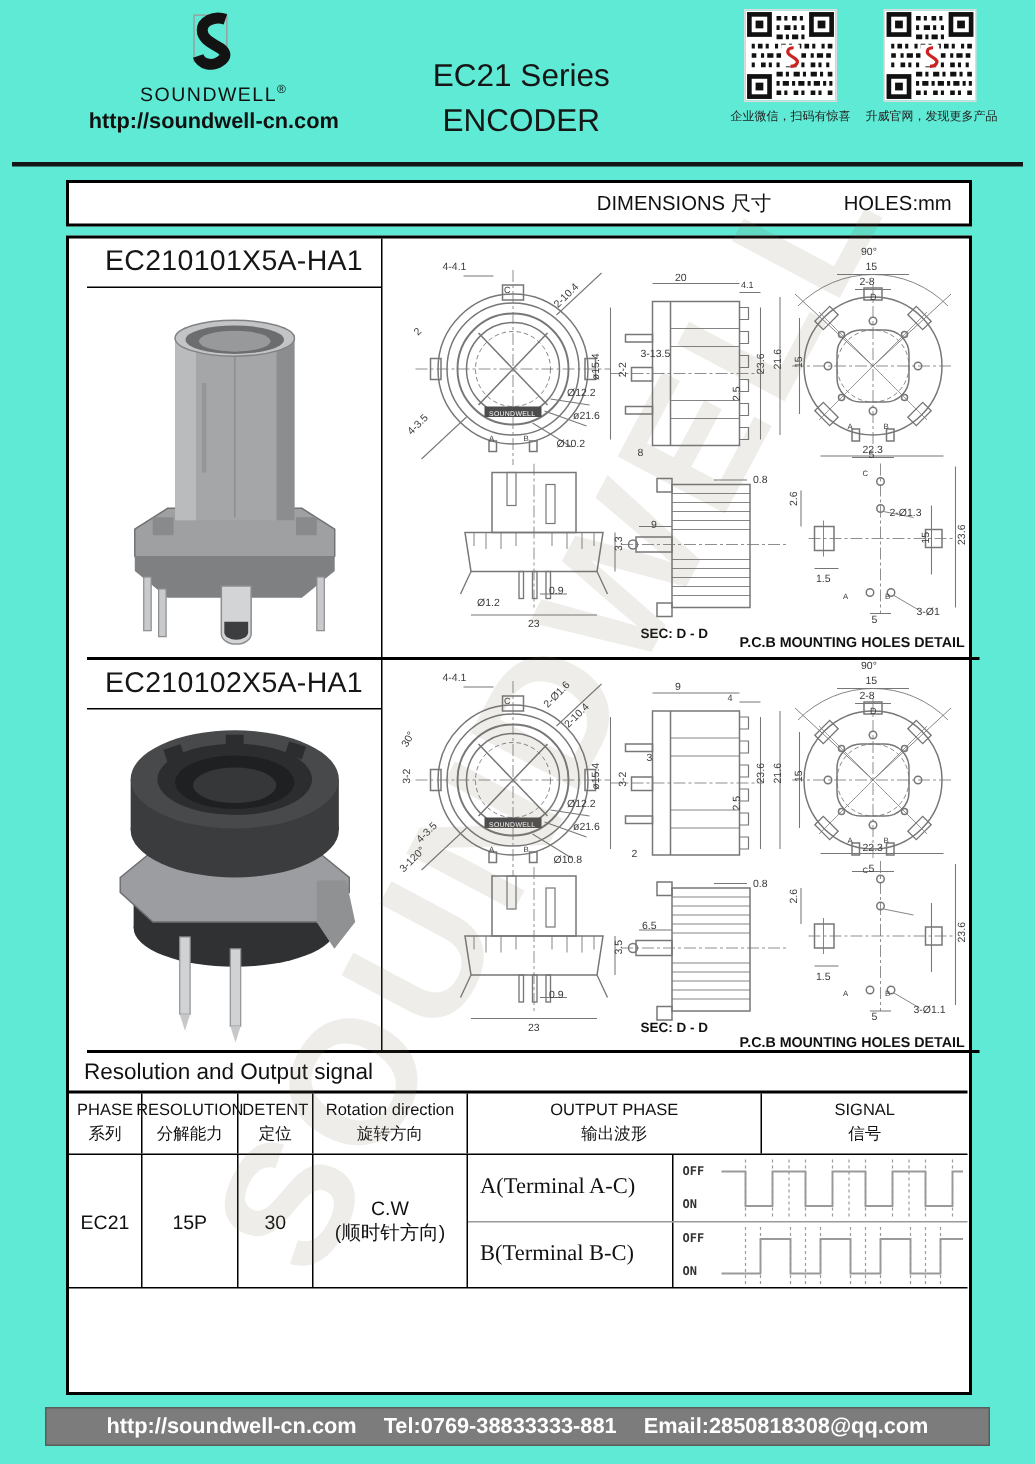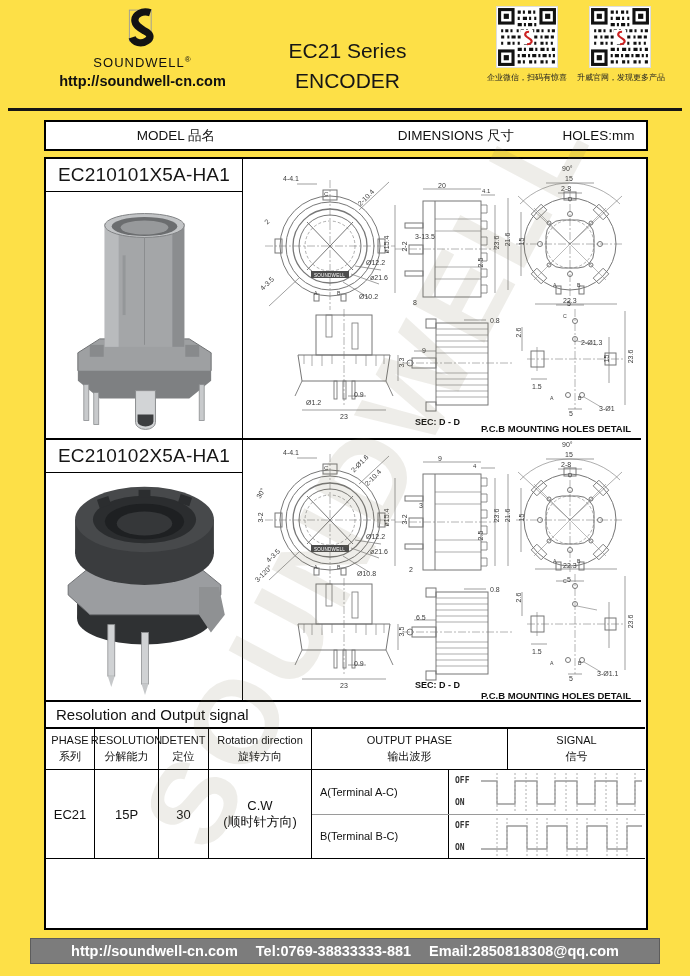--- a/index.html
+++ b/index.html
@@ -1,18 +1,18 @@
 <!DOCTYPE html>
 <html><head>
 <meta charset="utf-8">
 <style>
   *{margin:0;padding:0;box-sizing:border-box}
   html,body{width:690px;height:976px;background:#fff}
   body{font-family:"Liberation Sans",sans-serif;color:#111;position:relative;overflow:hidden}
-  .page{position:absolute;inset:0;background:#fde047}
+  .page{position:absolute;inset:0;background:#5eead4}
 
   
   .hdr{position:absolute;left:0;top:0;width:690px;height:108px}
   .hdr-rule{position:absolute;left:8px;top:108px;width:674px;height:3px;background:#151515}
   .brand{position:absolute;left:50px;top:8px;width:185px;text-align:center}
   .logo{display:block;margin:0 auto}
   .brand-name{font-size:13px;letter-spacing:1px;color:#111;margin-top:1px}
   .brand-name sup{font-size:8px}
   .brand-url{font-size:14.5px;font-weight:600;margin-top:3px}
   .doc-title{position:absolute;left:245px;top:36px;width:205px;text-align:center;font-size:21px;line-height:1.45;color:#161616}
@@ -22,21 +22,21 @@
 
   
   .mbar{position:absolute;left:44px;top:120px;width:604px;height:31px;border:2px solid #000;background:#fff}
   .mbar span{position:absolute;top:0;height:27px;line-height:27px;font-size:13.5px;text-align:center;color:#111}
   .mbar .s1{left:70px;width:120px}
   .mbar .s2{left:325px;width:170px}
   .mbar .s3{left:505px;width:95px}
 
   
   .maintbl{position:absolute;left:44px;top:157px;width:604px;height:773px;border:2.5px solid #000;background:#fff}
-  .prow{position:absolute;left:0;width:595px;border-bottom:2px solid #000}
+  .prow{position:absolute;left:12px;width:595px;border-bottom:2px solid #000}
   .row1{top:0;height:281px}
   .row2{top:281px;height:262px}
   .lcell{position:absolute;left:0;top:0;width:197px;height:100%;border-right:1.5px solid #000}
   .mtitle{height:33px;line-height:32px;text-align:center;font-size:19px;border-bottom:1px solid #000;color:#161616;letter-spacing:.2px}
   .photo{position:absolute}
   .dims{position:absolute;left:197px;top:0;right:0;bottom:0}
   .dwrap{position:absolute}
   .draw{position:absolute;left:0;top:0}
   .lb{position:absolute;font-size:7px;color:#3a3a3a;line-height:1;white-space:nowrap;z-index:3}
   .f6{font-size:6px}.f5{font-size:5.2px}
@@ -60,21 +60,21 @@
   .hc{border-right:1px solid #000;display:flex;flex-direction:column;align-items:center;justify-content:center;
       font-size:11px;line-height:1.45;text-align:center;color:#111}
   .hc:last-child,.dc:last-child{border-right:none}
   .w1{width:49px}.w2{width:64px}.w3{width:50px}.w4{width:103px}.w5{width:137px}.w6{width:196px;flex:1}
   .dc{border-right:1px solid #000;display:flex;flex-direction:column;align-items:center;justify-content:center;
       font-size:13px;text-align:center;color:#111}
   .c56{flex:1;display:flex;flex-direction:column}
   .subrow{flex:1;display:flex}
   .subrow.first{border-bottom:1px solid #9a9a9a}
   .sigcell{width:137px;border-right:1px solid #000;display:flex;align-items:center;padding-left:8px;
-           font-family:Liberation Sans, sans-serif;font-size:11px;color:#111}
+           font-family:Liberation Serif, serif;font-size:15px;color:#111}
   .wavecell{flex:1;position:relative}
   .wlab{position:absolute;left:6px;font-family:"DejaVu Sans Mono",monospace;font-size:8px;font-weight:bold;color:#333}
   .wave{position:absolute;left:30px;top:1px}
 
   
   .foot{position:absolute;left:30px;top:938px;width:630px;height:26px;background:#7c7c7c;border:1px solid #5c5c5c;
         color:#fff;display:flex;align-items:center;justify-content:center;gap:18px;
         font-size:14.5px;font-weight:bold;white-space:nowrap}
 </style>
 </head>
@@ -269,21 +269,20 @@
     <div class="qr" style="left:577px">
       <svg width="62" height="62" viewBox="0 0 58 58">
           <use href="#qr"></use>
         </svg>
       <div class="qr-cap">升威官网，发现更多产品</div>
     </div>
   </div>
   <div class="hdr-rule"></div>
 
   <div class="mbar">
-    <span class="s1">MODEL 品名</span>
     <span class="s2">DIMENSIONS 尺寸</span>
     <span class="s3">HOLES:mm</span>
   </div>
 
   <div class="wm">SOUNDWELL</div>
 
   <div class="maintbl">
 
     <div class="prow row1">
       <div class="lcell">

